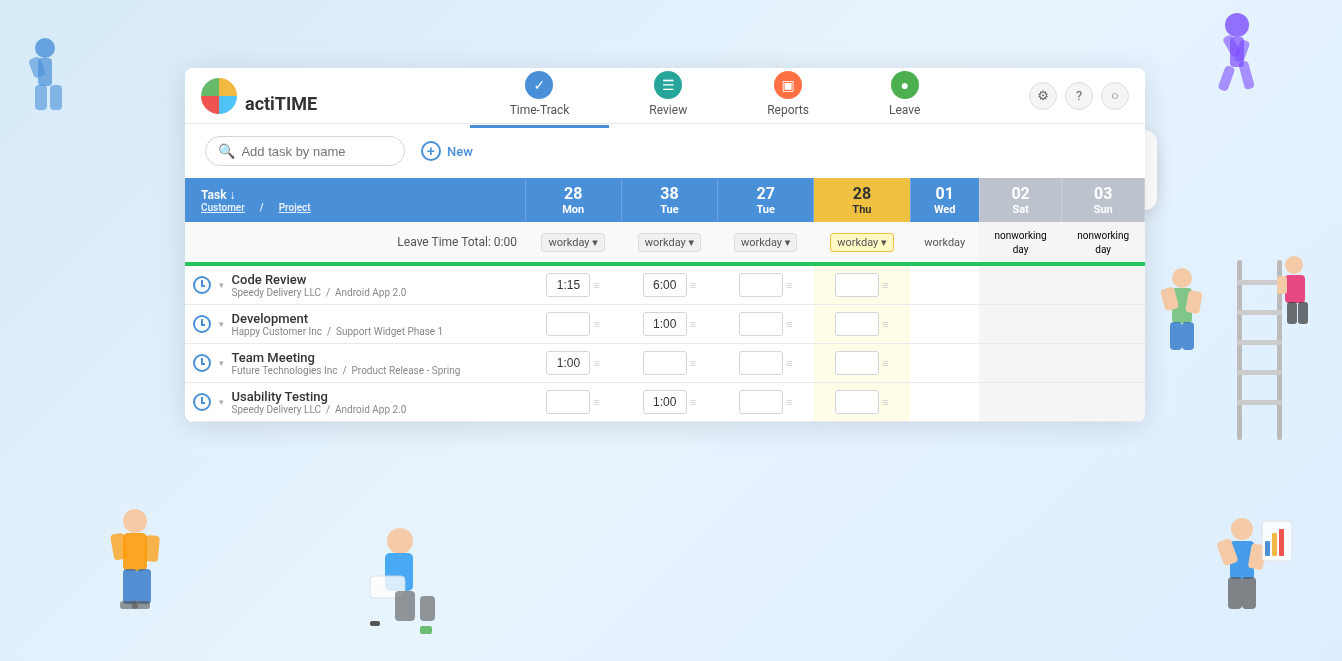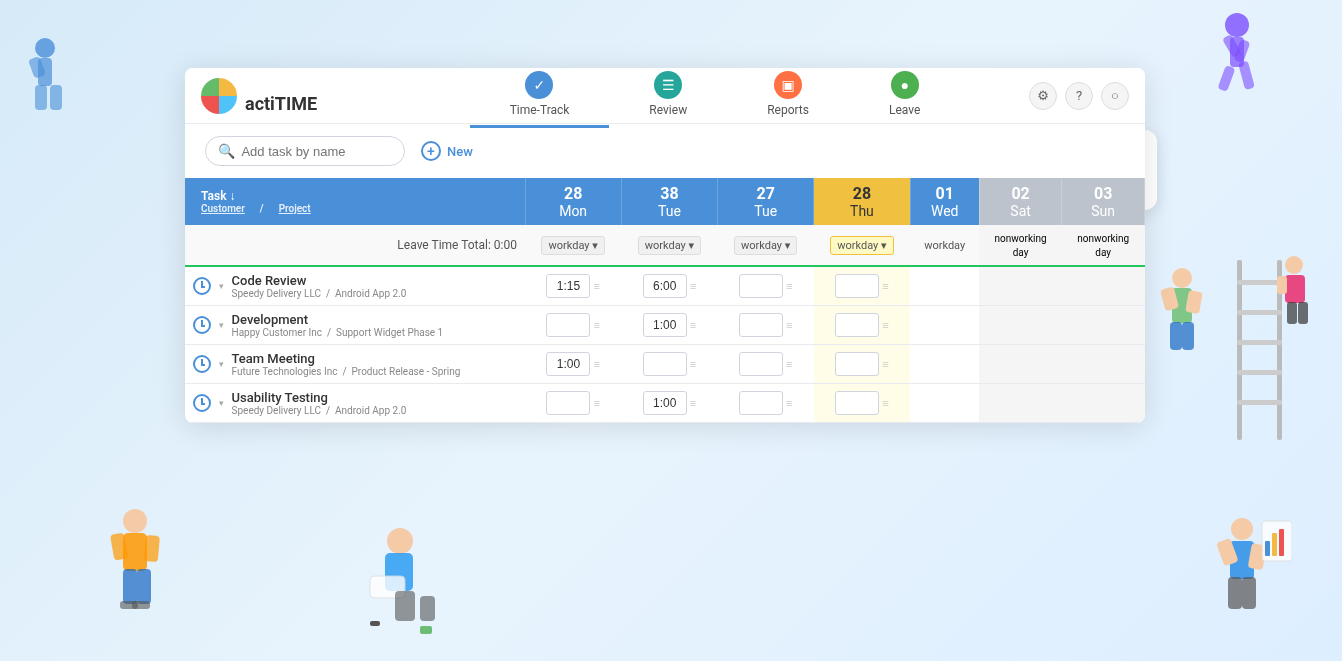--- a/index.html
+++ b/index.html
@@ -177,31 +177,31 @@
       padding-left: 16px !important;
       width: 340px;
     }
     .header-links {
       display: flex;
       gap: 15px;
       font-size: 10px;
       opacity: 0.85;
     }
     .day-num { font-size: 16px; font-weight: 700; }
-    .day-name { font-size: 14px; font-weight: 400; }
+    .day-name { font-size: 11px; font-weight: 700; }
 
     
     .col-thu { background: #f0c040 !important; color: #333 !important; }
     .col-thu-cell { background: #fffde7; }
     .col-sat, .col-sun { background: #bdc3cc !important; color: #fff !important; }
 
     
     .leave-row td {
       padding: 6px 8px;
-      border-bottom: 2px solid #22c55e;
+      border-bottom: 4px solid #22c55e;
       background: #f9f9f9;
     }
     .leave-label {
       text-align: right;
       color: #555;
       font-size: 12px;
     }
     .leave-cell {
       text-align: center;
     }

